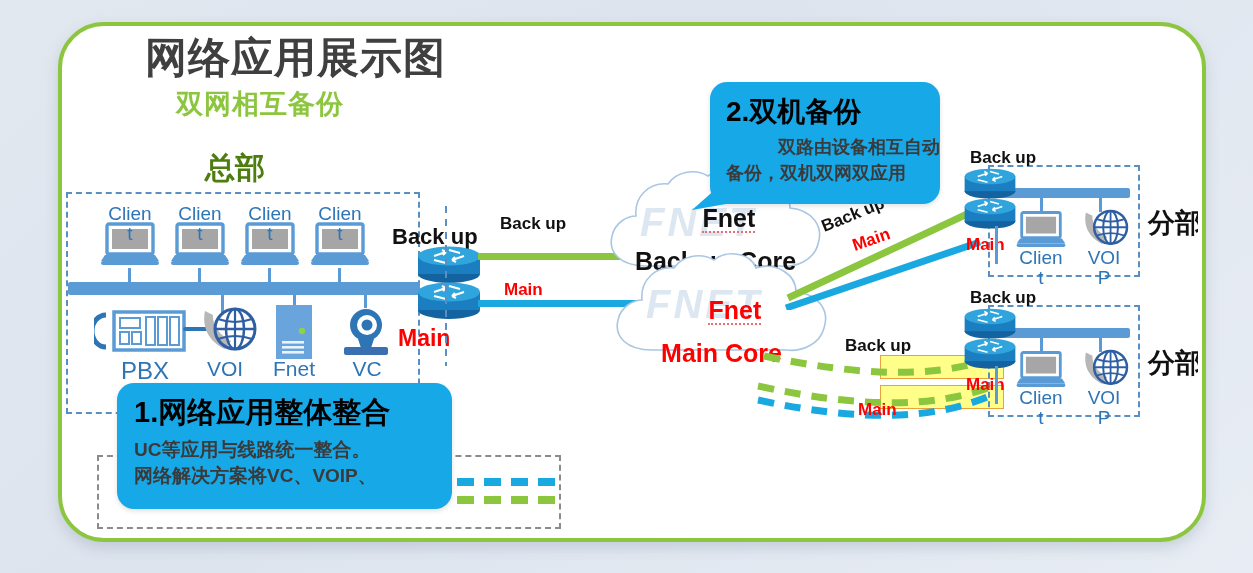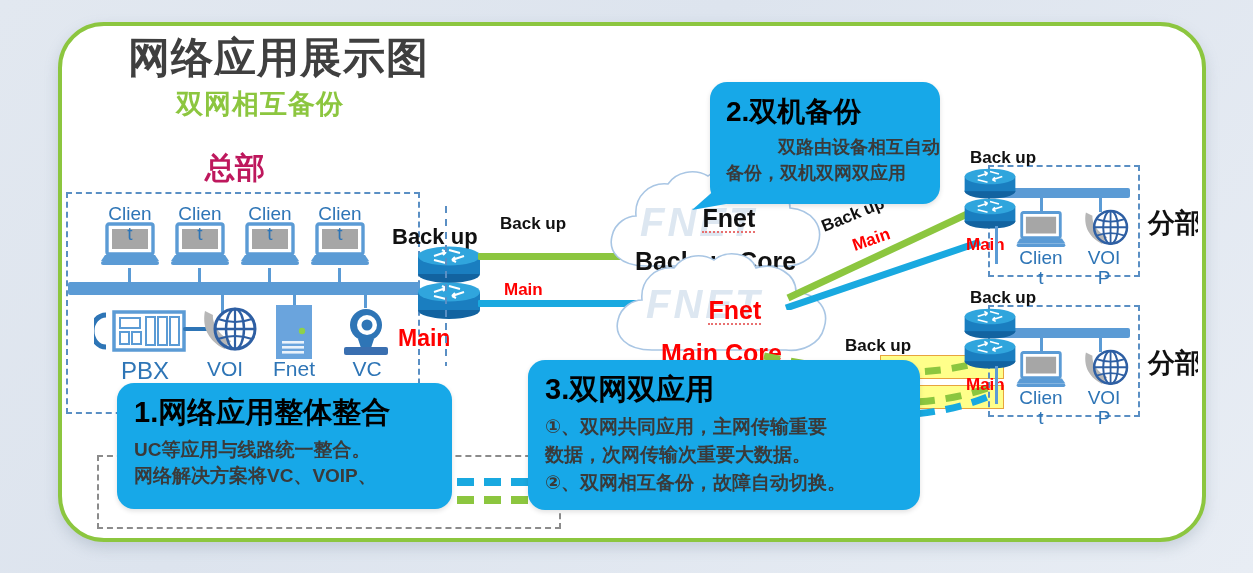--- a/index.html
+++ b/index.html
@@ -18,28 +18,28 @@
   .frame{
     position:absolute;left:58px;top:22px;width:1140px;height:512px;
     background:#ffffff;border:4px solid #8cc63f;border-radius:46px;
     box-shadow:0 6px 14px rgba(120,135,155,.28);
   }
   .frame-clip{position:absolute;left:58px;top:22px;width:1140px;height:512px;border-radius:46px;overflow:hidden;}
 
   
   .t{position:absolute;white-space:pre;}
   .title-main{
-    left:128px;top:30px;font-size:42px;font-weight:bold;color:#3f3f3f;
+    left:145px;top:30px;font-size:42px;font-weight:bold;color:#3f3f3f;
     letter-spacing:1px;
   }
   .title-sub{
     left:176px;top:86px;font-size:27px;font-weight:bold;color:#8cc63f;
     letter-spacing:1px;
   }
-  .hq-title{left:205px;top:148px;font-size:30px;font-weight:bold;color:#be185d;text-align:center;}
+  .hq-title{left:205px;top:148px;font-size:30px;font-weight:bold;color:#4d7c0f;text-align:center;}
 
   
   .dash-box{position:absolute;border:2px dashed #5a8fc4;}
   .dash-box-gray{position:absolute;border:2px dashed #8b8b8b;}
 
   
   .bus{position:absolute;background:#5b9bd5;border-radius:2px;}
   .stub{position:absolute;background:#5b9bd5;width:3px;}
   .link-green{position:absolute;background:#8cc63f;height:7px;border-radius:1px;}
   .link-blue{position:absolute;background:#19a9e0;height:7px;border-radius:1px;}
@@ -387,26 +387,20 @@
 
     <div class="callout" style="left:710px;top:82px;width:230px;height:122px;">
       <span class="ch" style="font-size:28px;margin:11px 0 4px 16px;">2.双机备份</span>
       <span class="cb" style="font-size:18px;margin:0 0 2px 16px;text-align:right;">双路由设备相互自动</span>
       <span class="cb" style="font-size:18px;margin:0 0 0 16px;">备份，双机双网双应用</span>
     </div>
     <svg style="position:absolute;left:690px;top:178px;" width="36" height="34">
       <path d="M36 2 L36 26 L2 32 Z" fill="#17a8e8"></path>
     </svg>
 
-    <div class="callout" style="left:528px;top:360px;width:392px;height:150px;">
-      <span class="ch" style="font-size:29px;margin:10px 0 4px 17px;">3.双网双应用</span>
-      <span class="cb" style="font-size:19px;margin:0 0 2px 17px;">①、双网共同应用，主网传输重要</span>
-      <span class="cb" style="font-size:19px;margin:0 0 2px 17px;">数据，次网传输次重要大数据。</span>
-      <span class="cb" style="font-size:19px;margin:0 0 0 17px;">②、双网相互备份，故障自动切换。</span>
-    </div>
 
     <div class="callout" style="left:117px;top:383px;width:335px;height:126px;">
       <span class="ch" style="font-size:29px;margin:10px 0 4px 17px;">1.网络应用整体整合</span>
       <span class="cb" style="font-size:19px;margin:0 0 0 17px;">UC等应用与线路统一整合。</span>
       <span class="cb" style="font-size:19px;margin:0 0 2px 17px;">网络解决方案将VC、VOIP、</span>
     </div>
 
    </div>
   </div>
 </div>

